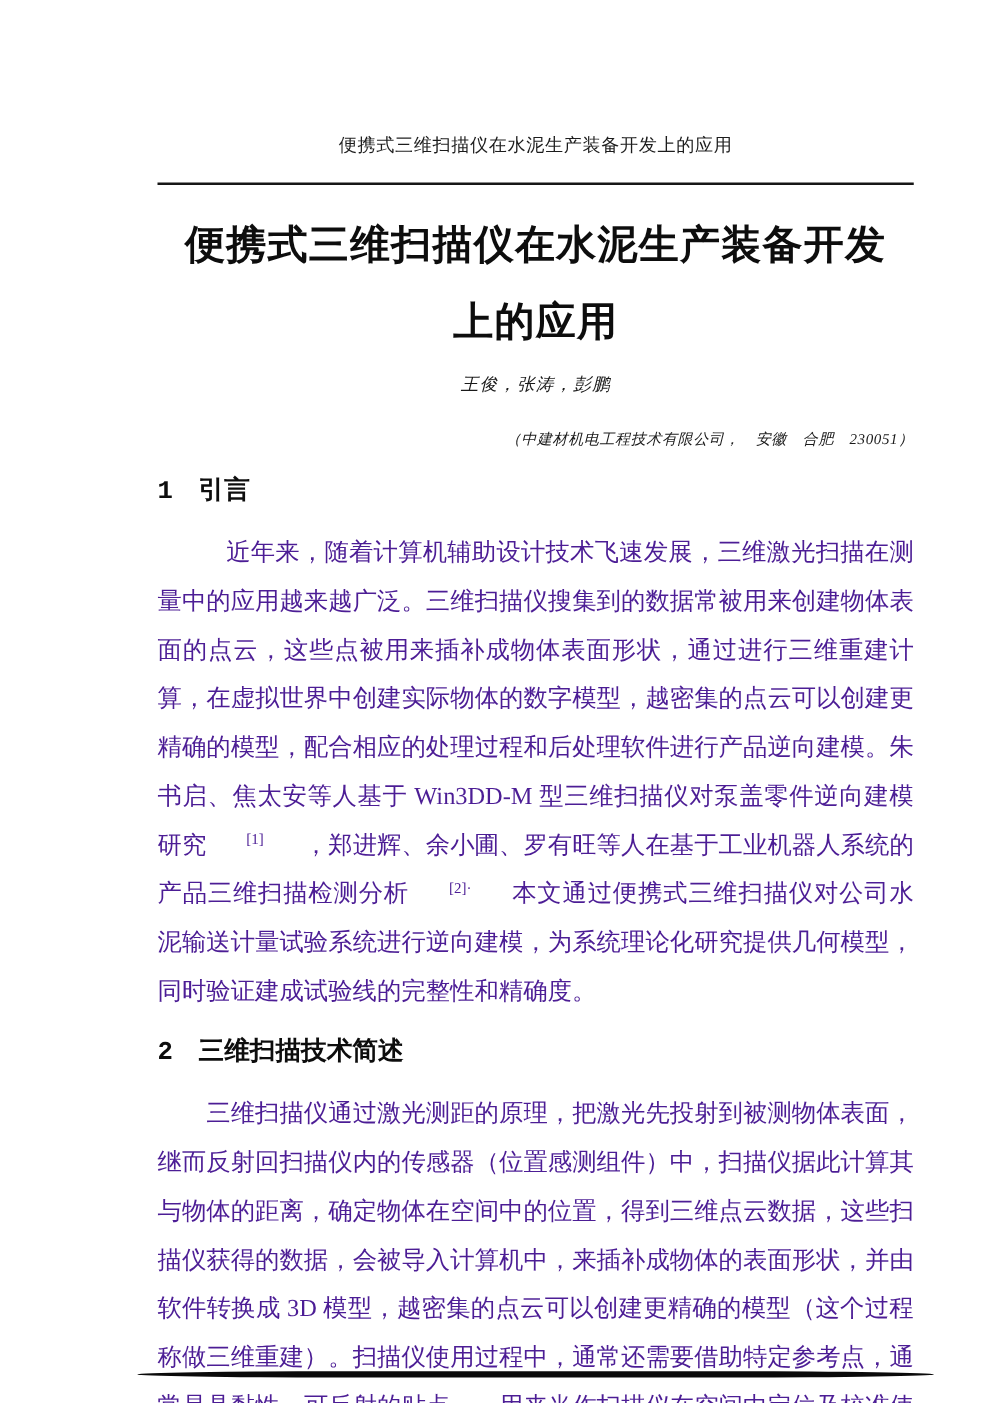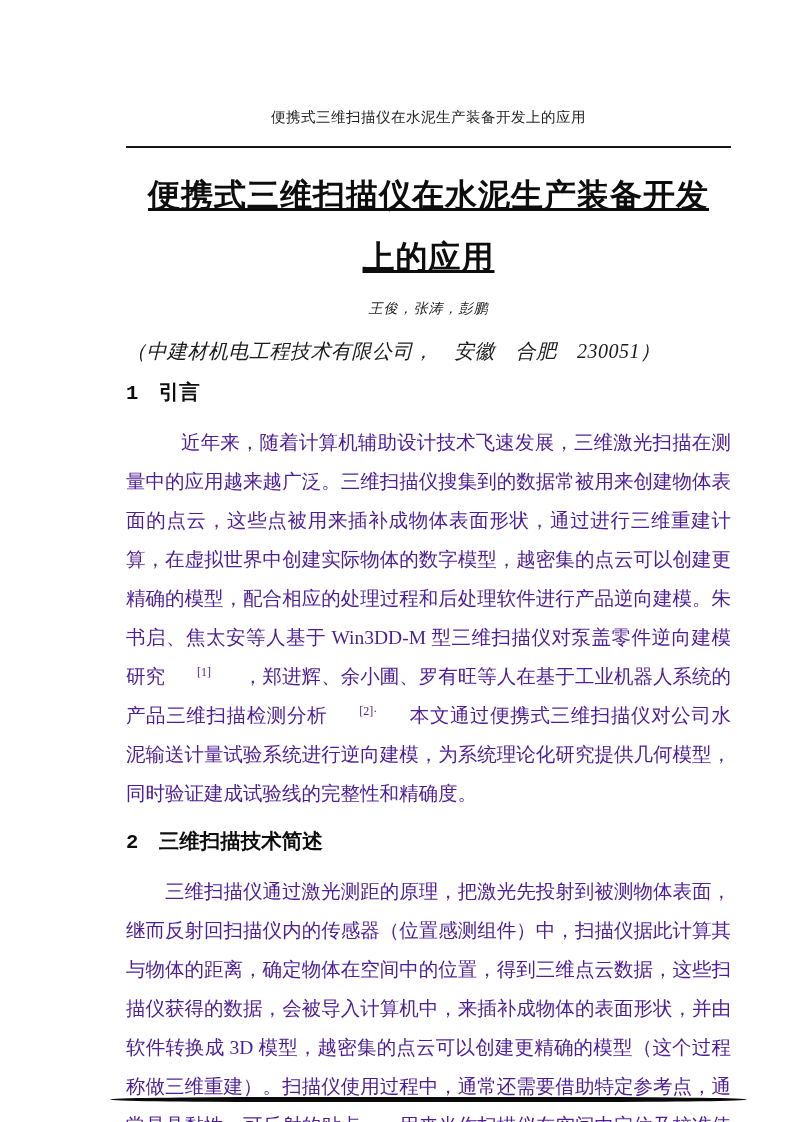--- a/index.html
+++ b/index.html
@@ -32,34 +32,33 @@
   }
   .doc-title {
     margin-top: 24px;
     text-align: center;
     font-size: 32px;
     line-height: 46px;
     font-weight: bold;
     letter-spacing: 1px;
     color: #0d0d0d;
     font-family: "Liberation Sans", "DejaVu Sans", sans-serif;
-    text-decoration: underline;
   }
   .authors {
     margin-top: 16px;
     text-align: center;
     font-size: 14px;
     line-height: 26px;
     font-style: italic;
     letter-spacing: 1px;
   }
   .affiliation {
     margin-top: 3px;
-    text-align: left;
-    font-size: 20px;
+    text-align: right;
+    font-size: 12px;
     line-height: 26px;
     font-style: italic;
     letter-spacing: 0.5px;
   }
   .section-heading {
     margin-top: 13px;
     font-size: 20.5px;
     line-height: 27px;
     font-weight: bold;
     color: #0d0d0d;

